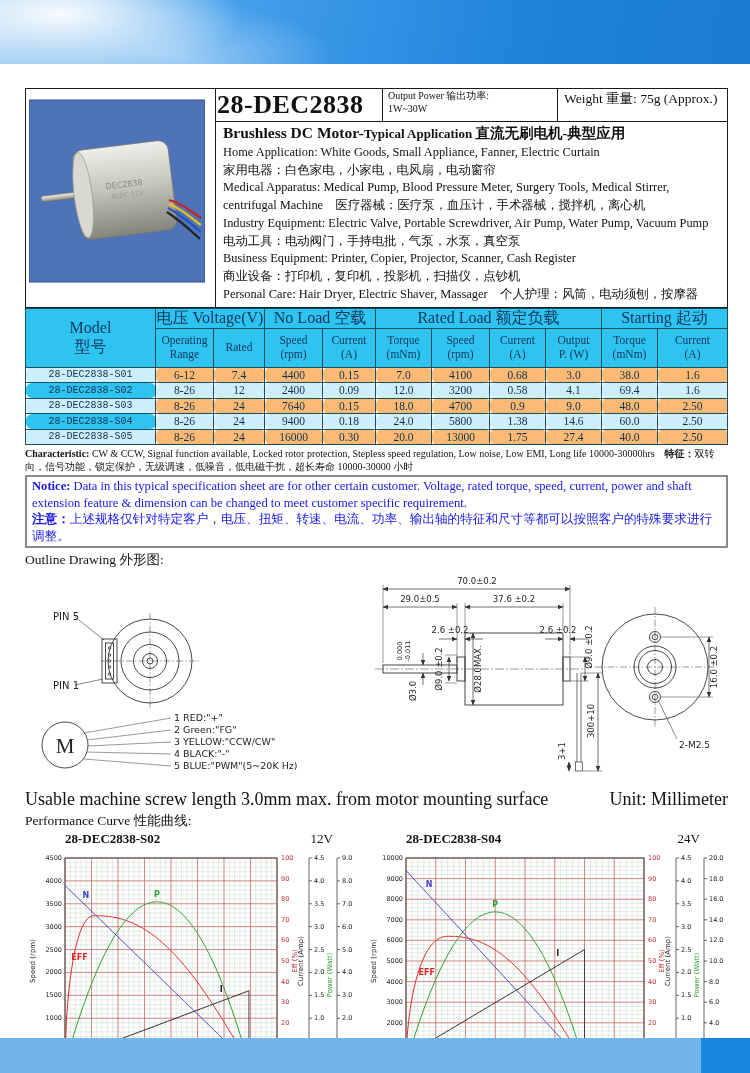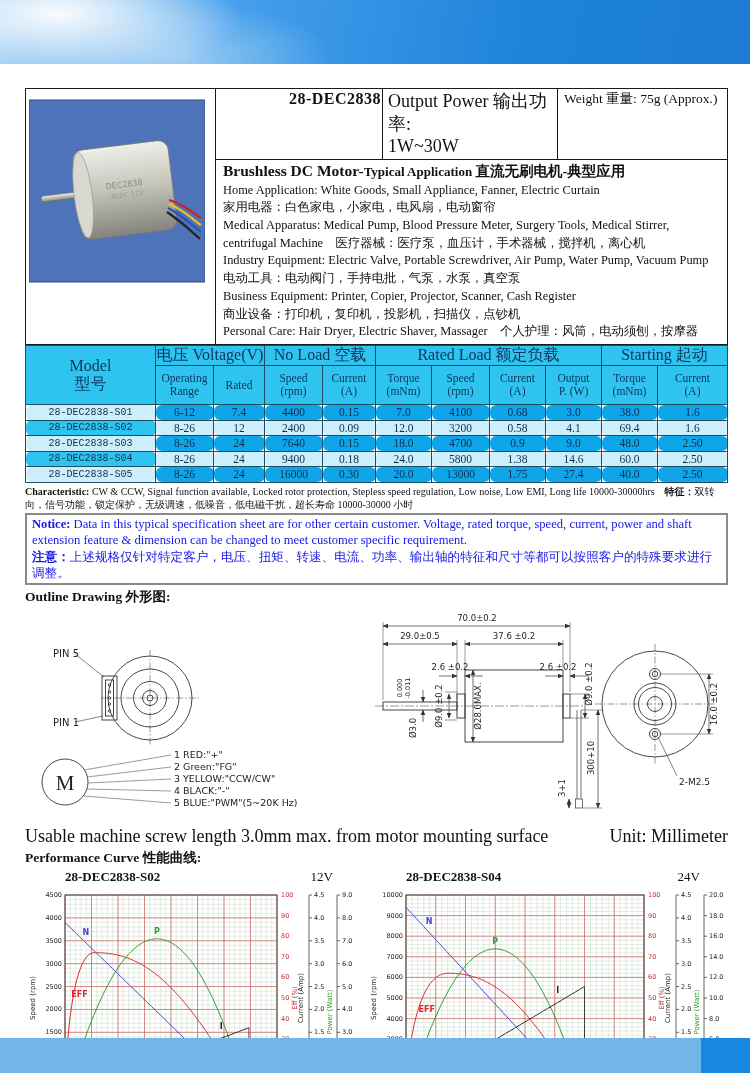--- a/index.html
+++ b/index.html
@@ -14,47 +14,47 @@
       linear-gradient(100deg,#9fcdf2 0%,#46a0ec 30%,#1e83da 70%,#1b7bd2 100%);}
   .bottom-banner{position:absolute;left:0;top:1038px;width:750px;height:35px;background:#72b5e8;}
   .bottom-banner .block{position:absolute;right:0;top:0;width:49px;height:35px;background:#1787df;}
 
   .sheet{position:absolute;left:25px;top:88px;width:703px;}
 
   
   table.hdr{width:100%;border-collapse:collapse;table-layout:fixed;}
   table.hdr td{border:1.6px solid #1a1a1a;vertical-align:top;}
   td.photo-cell{width:183px;padding:3px;}
-  td.model-cell{width:164px;text-align:right;vertical-align:middle;
-    font-size:16px;font-weight:bold;letter-spacing:.5px;}
-  td.outp-cell{width:164px;padding:1px 5px;font-size:18px;line-height:1.25;vertical-align:middle;}
+  td.model-cell{width:164px;text-align:left;vertical-align:middle;
+    font-size:26px;font-weight:bold;letter-spacing:.5px;}
+  td.outp-cell{width:164px;padding:1px 5px;font-size:10px;line-height:1.25;vertical-align:middle;}
   td.weight-cell{padding:1px 6px;font-size:13.5px;vertical-align:middle;}
   td.apps-cell{padding:1px 7px 3px 7px;}
   .apps-title{font-size:15.5px;font-weight:bold;margin:1px 0 1px 0;}
   .apps-title .sub{font-size:13px;}
   .apps-title .cn{font-size:14.5px;}
   .app-line{font-size:12.4px;line-height:1.43;}
 
   
   table.spec{width:100%;border-collapse:collapse;table-layout:fixed;margin-top:0px;color:#0d3050;}
   table.spec th,table.spec td{border:1px solid #1d4d60;text-align:center;vertical-align:middle;
     font-weight:normal;padding:0;white-space:pre-line;}
   table.spec th{background:#2ec4ef;font-size:16px;line-height:1.15;color:#0e355c;}
   table.spec .gh{height:20px;font-size:12.5px;}
   table.spec .sh th{height:38px;font-size:11.5px;}
   table.spec td{height:14.5px;font-size:11.5px;border-radius:6px;}
   table.spec td.model{font-family:"Liberation Mono",monospace;font-size:10px;color:#10304f;}
-  tr.ra td{background:#0ea5e9;}  tr.ra td.model{background:#cdeefb;}
+  tr.ra td{background:#fdba74;}  tr.ra td.model{background:#cdeefb;}
   tr.rb td{background:#cdeefb;}  tr.rb td.model{background:#2ec4ef;}
 
   
   .charac{font-size:10px;line-height:1.3;margin:2px 0 2px 0;}
   .notice{border:2px solid #8a8a8a;color:#1717e8;font-size:12.6px;line-height:1.32;
     padding:1px 5px;margin:1px 0 3px 0;}
-  .sec-head{font-size:13.5px;font-weight:bold;margin:2px 0 0 0;}
+  .sec-head{font-size:13.5px;font-weight:normal;margin:2px 0 0 0;}
   .note-row{display:flex;justify-content:space-between;font-size:18px;margin-top:8px;}
 
   
   .charts{display:flex;justify-content:space-between;margin-top:1px;}
   .chart-block{display:flex;flex-direction:column;}
   .ct-row{display:flex;justify-content:space-between;font-size:13px;height:17px;align-items:center;}
   .ct-row .nm{font-weight:bold;margin-left:40px;}
   .ct-row .vv{margin-right:28px;}
   svg{display:block;}
 </style>

